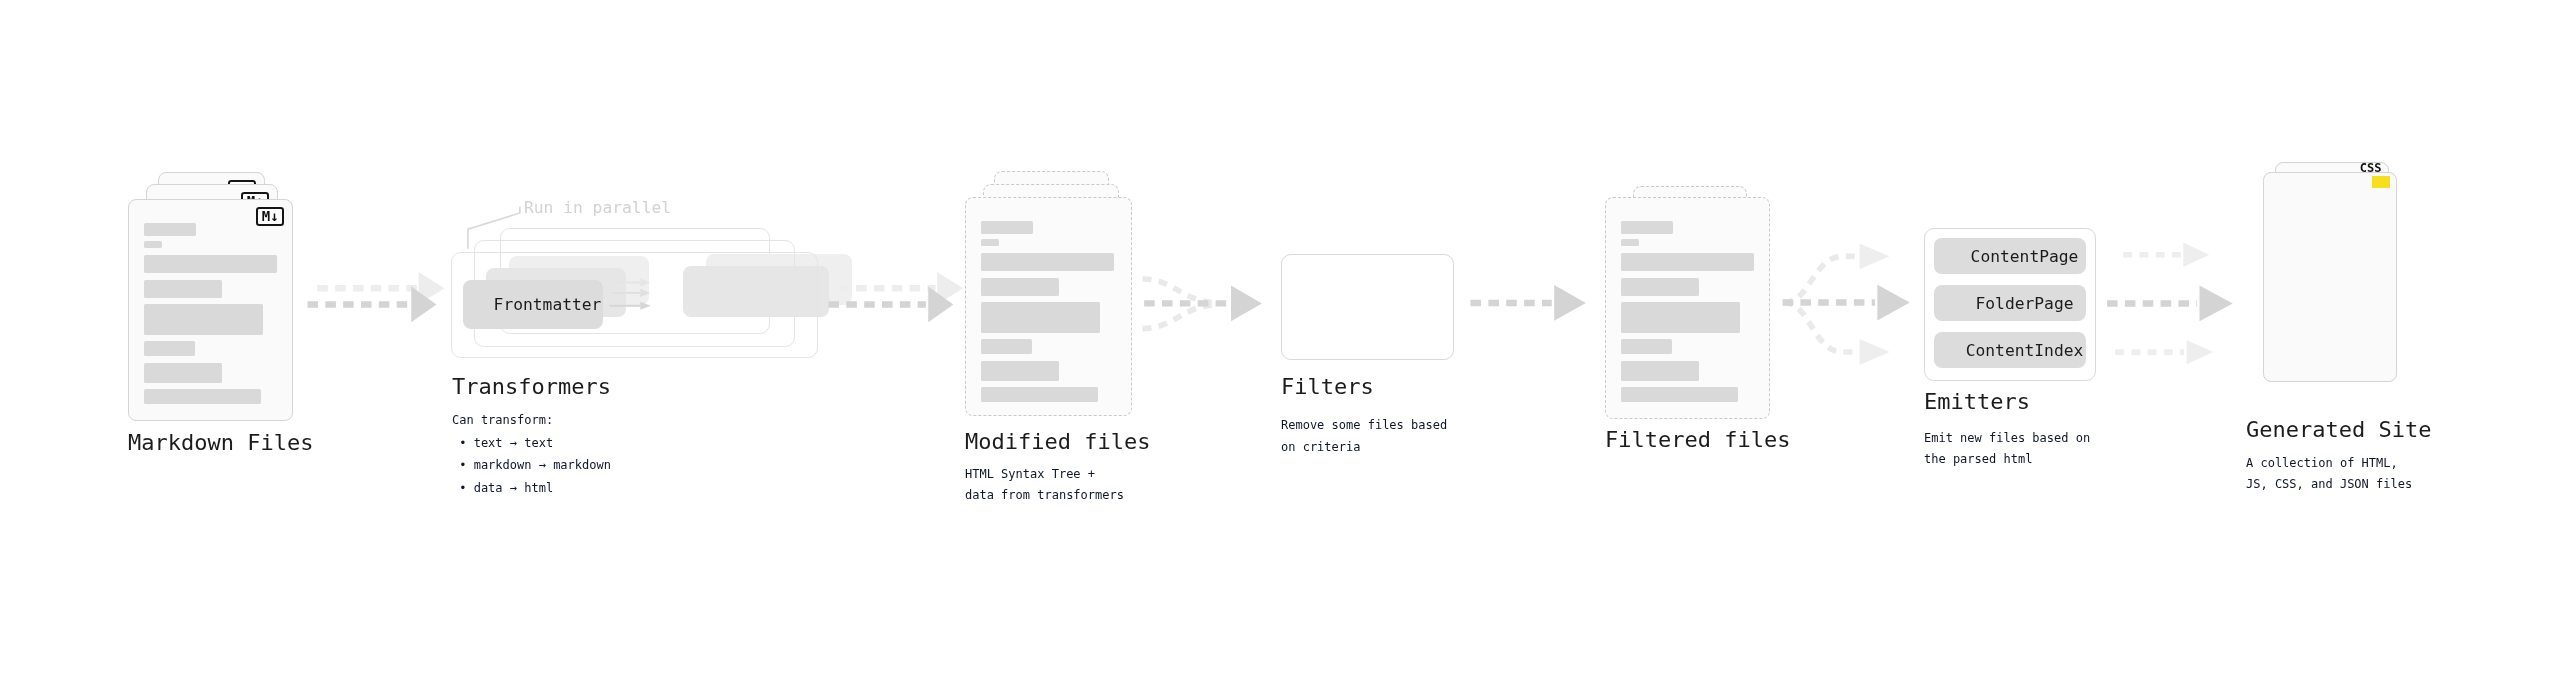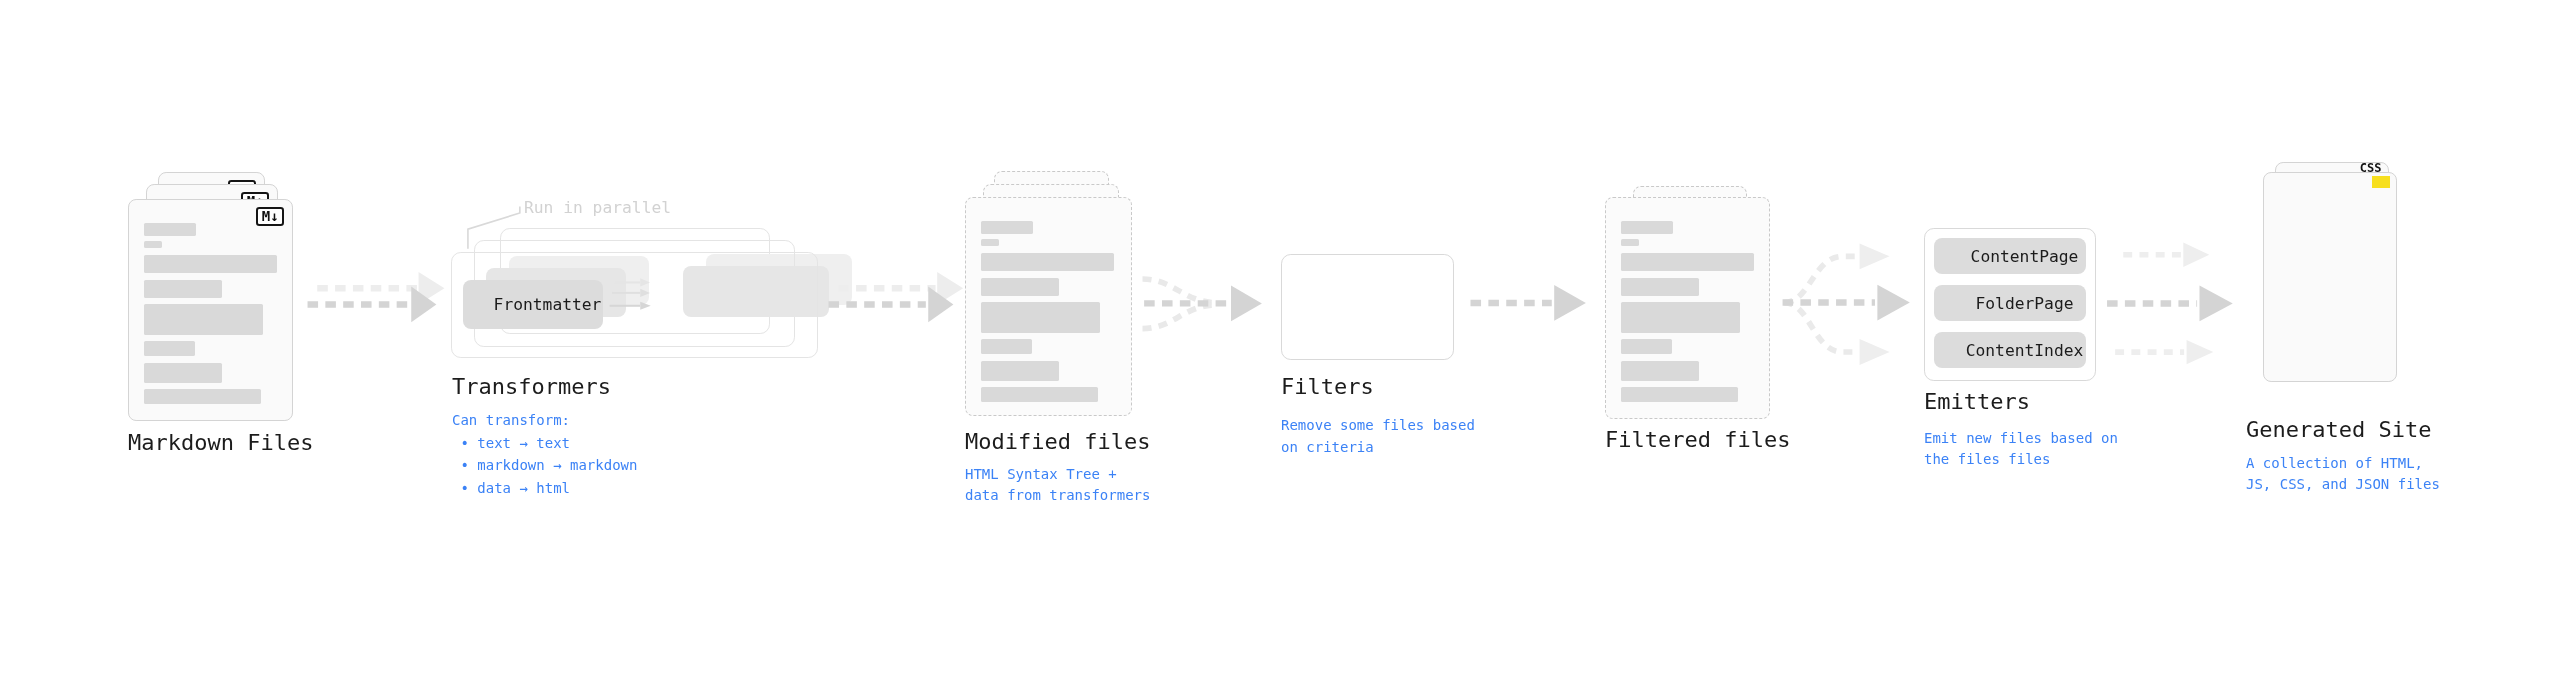--- a/index.html
+++ b/index.html
@@ -34,21 +34,21 @@
   .html5-badge .html5-num{color:#fff;font-size:17px;font-weight:bold;line-height:17px;}
   
   .frame{position:absolute;border:1.6px solid #e4e4e4;border-radius:9.8px;box-sizing:border-box;background:transparent;}
   .frame.solid{border-color:#d9d9d9;background:#fff;}
   .chip{position:absolute;display:flex;align-items:center;justify-content:center;background:#dcdcdc;
     border-radius:8.1px;font-size:16.3px;color:#1b1b1b;box-sizing:border-box;padding-left:29px;}
   .chip.ghost1{background:#e6e6e6;}
   .chip.ghost2{background:#efefef;}
   
   .stage-label{position:absolute;font-size:22px;line-height:24.4px;font-weight:500;color:#1c1c1c;white-space:pre;}
-  .stage-desc{position:absolute;font-size:14px;line-height:22px;color:#3b82f6;white-space:pre;}
+  .stage-desc{position:absolute;font-size:12px;line-height:22px;color:#0f172a;white-space:pre;}
   .annotation{position:absolute;font-size:16.3px;color:#d2d2d2;white-space:pre;}
   .arrow-svg{position:absolute;overflow:visible;}
 </style>
 </head>
 <body>
 
 <div id="canvas">
 
   <div class="doc-card" style="left:158px;top:172px;width:107px;height:203px;">
     <div class="md-badge">M↓</div>
@@ -166,21 +166,21 @@
     <line x1="8" y1="92" x2="122" y2="92" stroke="#d4d4d4" stroke-width="8" stroke-dasharray="13 9"></line>
     <polygon points="125,70 165,92 125,114" fill="#d4d4d4"></polygon>
   </svg>
 
   <div class="frame solid" style="left:1924px;top:228px;width:172px;height:153px;"></div>
   <div class="chip" style="left:1934px;top:238px;width:152px;height:36px;">ContentPage</div>
   <div class="chip" style="left:1934px;top:285px;width:152px;height:36px;">FolderPage</div>
   <div class="chip" style="left:1934px;top:332px;width:152px;height:36px;">ContentIndex</div>
   <div class="stage-label" style="left:1924px;top:390px;">Emitters</div>
   <div class="stage-desc" style="left:1924px;top:427px;">Emit new files based on</div>
-  <div class="stage-desc" style="left:1924px;top:448px;">the files files</div>
+  <div class="stage-desc" style="left:1924px;top:448px;">the parsed html</div>
 
   <svg class="arrow-svg" style="left:2103px;top:236px;" width="146" height="130" viewBox="0 0 180 160">
     <line x1="25" y1="23" x2="96" y2="23" stroke="#eeeeee" stroke-width="7" stroke-dasharray="11 9"></line>
     <polygon points="99,8 131,23 99,38" fill="#eeeeee"></polygon>
     <line x1="5" y1="83" x2="116" y2="83" stroke="#d4d4d4" stroke-width="8" stroke-dasharray="13 9"></line>
     <polygon points="119,61 160,83 119,105" fill="#d4d4d4"></polygon>
     <line x1="15" y1="143" x2="100" y2="143" stroke="#eeeeee" stroke-width="7" stroke-dasharray="11 9"></line>
     <polygon points="103,128 136,143 103,158" fill="#eeeeee"></polygon>
   </svg>
 

